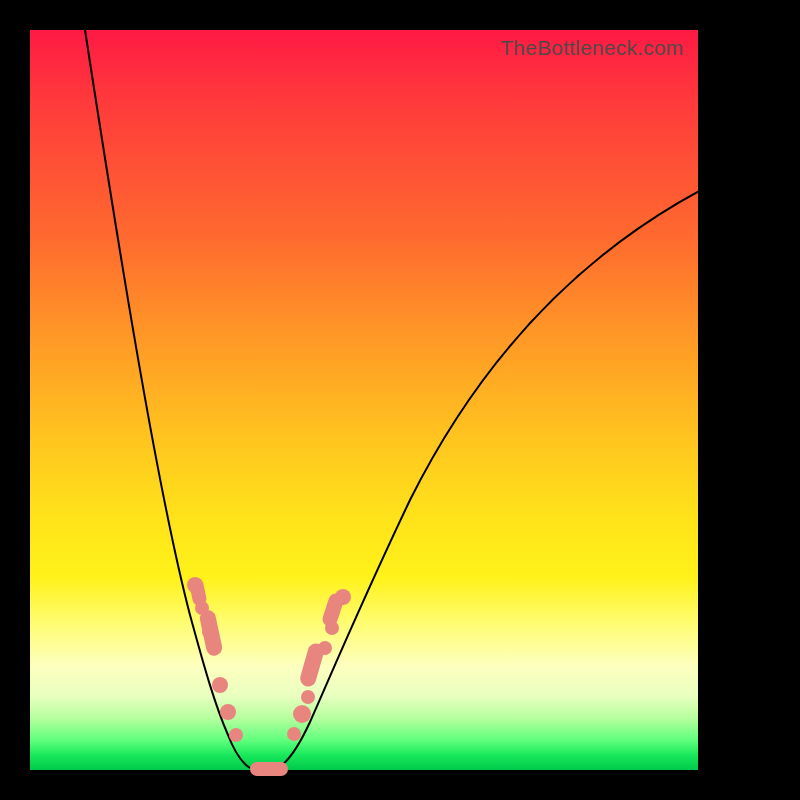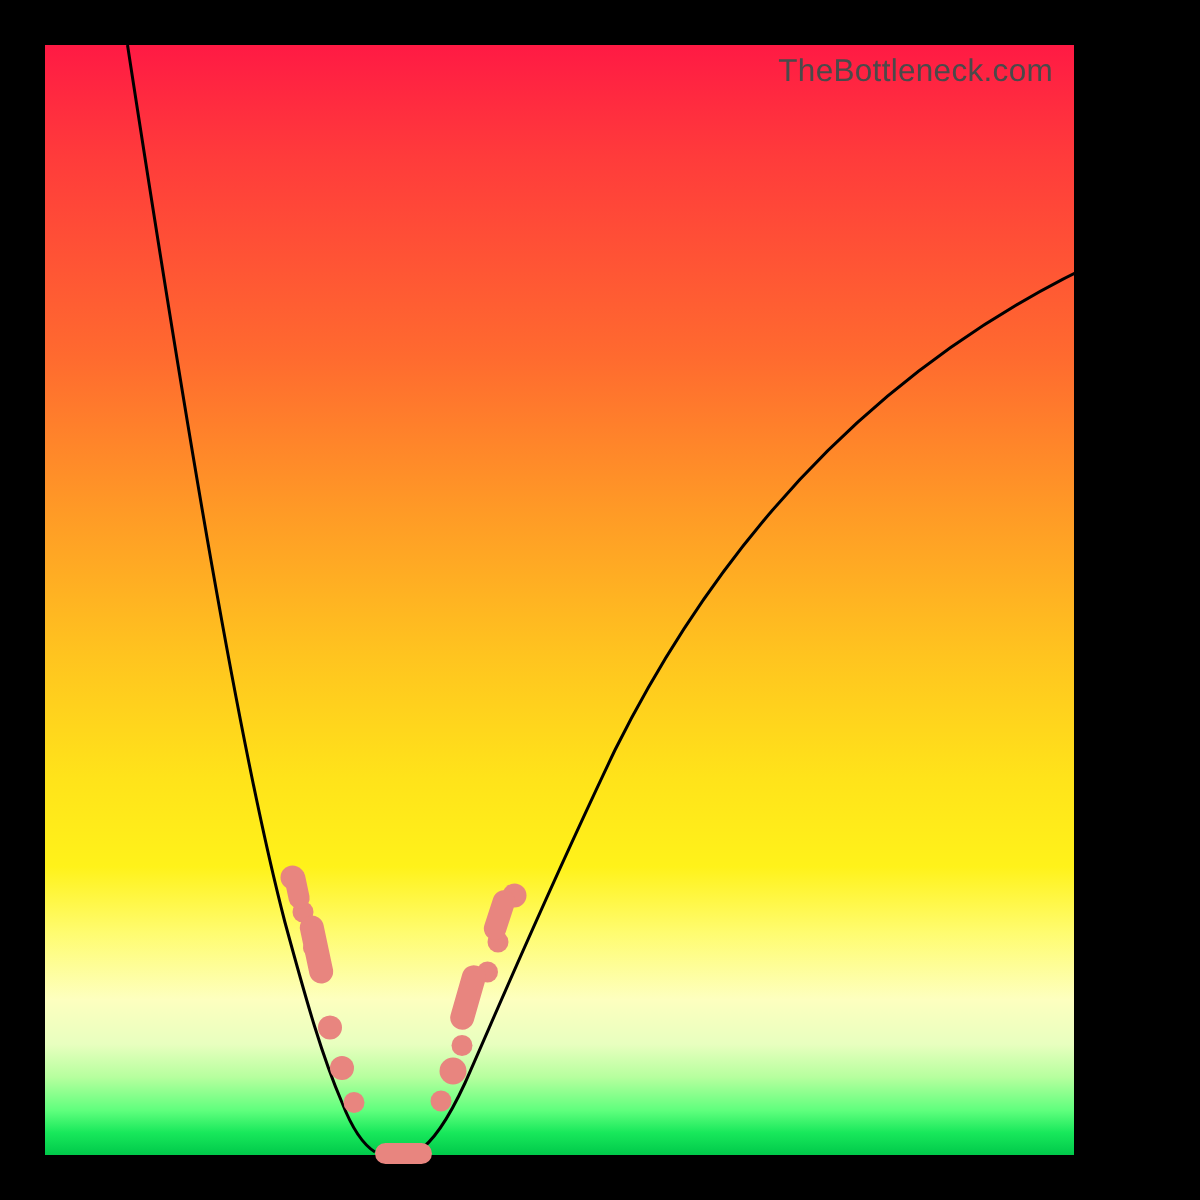--- a/index.html
+++ b/index.html
@@ -25,21 +25,20 @@
       #ffc41f 55%,
       #ffe31a 66%,
       #fff21a 74%,
       #fffc70 80%,
       #fdffbf 86%,
       #e8ffbf 90%,
       #b6ff9e 93%,
       #5fff7d 96%,
       #18e85b 98%,
       #00c94a 100%);
-    padding-left: 18px;
   }
   .watermark {
     position: absolute;
     top: 6px;
     right: 14px;
     color: #4a4a4a;
     font-size: 21px;
     font-weight: 500;
     letter-spacing: 0.2px;
     user-select: none;

